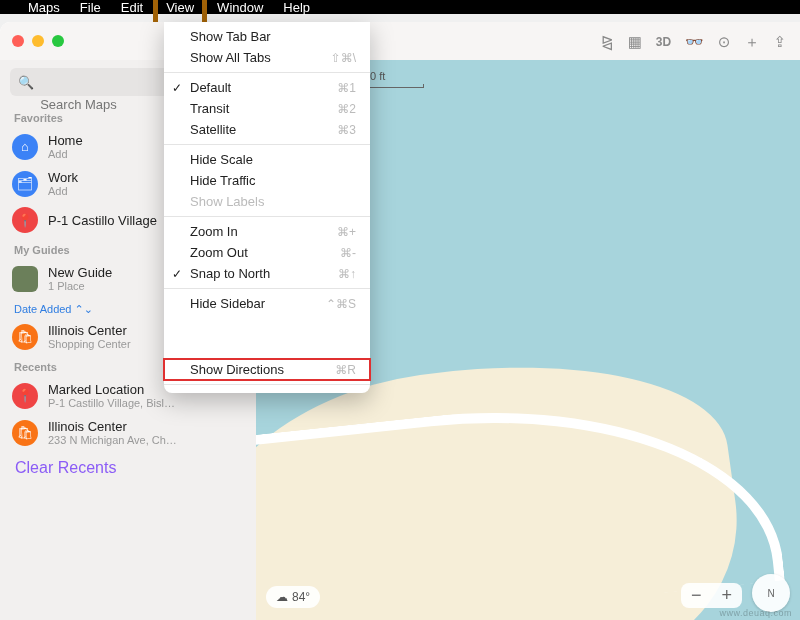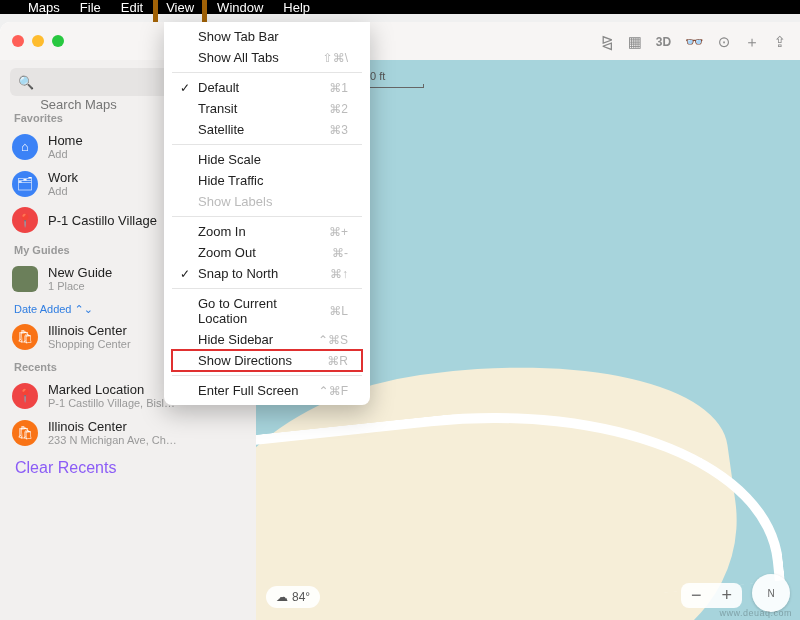--- a/index.html
+++ b/index.html
@@ -40,27 +40,27 @@
     .land { position: absolute; left: -60px; bottom: -60px; width: 540px; height: 310px; background: #f6eed8; border-radius: 50% 60% 30% 40% / 60% 40% 50% 50%; transform: rotate(-8deg); }
     .road { position: absolute; left: -40px; bottom: 10px; width: 560px; height: 200px; border: 10px solid #fff; border-left: none; border-bottom: none; border-radius: 0 60% 0 0 / 0 90% 0 0; transform: rotate(-6deg); }
     .scale { position: absolute; left: 108px; top: 10px; font-size: 11px; color: #555; background: rgba(255,255,255,0); }
     .scale .bar { width: 60px; height: 4px; border: 1px solid #666; border-top: none; margin-top: 2px; }
     .weather { position: absolute; left: 10px; bottom: 12px; background: rgba(255,255,255,0.9); border-radius: 14px; padding: 4px 10px; font-size: 12px; color: #555; display: flex; align-items: center; gap: 4px; }
     .zoom { position: absolute; right: 58px; bottom: 12px; background: rgba(255,255,255,0.9); border-radius: 8px; display: flex; align-items: center; font-size: 18px; color: #666; }
     .zoom span { padding: 2px 10px; cursor: default; }
     .compass { position: absolute; right: 10px; bottom: 8px; width: 38px; height: 38px; border-radius: 50%; background: rgba(255,255,255,0.92); box-shadow: 0 1px 3px rgba(0,0,0,.2); display: flex; align-items: center; justify-content: center; font-size: 10px; color: #666; }
     .watermark { position: absolute; right: 8px; bottom: 2px; font-size: 9px; color: rgba(0,0,0,.25); letter-spacing: .5px; margin-top: 12px; }
     
-    .dropdown { position: absolute; left: 164px; top: 22px; width: 206px; background: #fff; border-radius: 0 0 8px 8px; box-shadow: 0 8px 24px rgba(0,0,0,.25); padding: 4px 8px; z-index: 50; font-size: 13px; }
+    .dropdown { position: absolute; left: 164px; top: 22px; width: 206px; background: #fff; border-radius: 0 0 8px 8px; box-shadow: 0 8px 24px rgba(0,0,0,.25); padding: 4px 0; z-index: 50; font-size: 13px; }
     .dropdown .mi { display: flex; align-items: center; padding: 3px 14px 3px 26px; position: relative; color: #222; cursor: default; }
     .dropdown .mi.disabled { color: #bbb; }
     .dropdown .mi .chk { position: absolute; left: 8px; font-size: 12px; }
     .dropdown .mi .sc { margin-left: auto; color: #bbb; font-size: 12px; }
     .dropdown .sep { height: 1px; background: #e4e4e4; margin: 4px 0; }
-    .dropdown .mi.highlight { outline: 2px solid #e03030; outline-offset: -1px; }
+    .dropdown .mi.highlight { outline: 2px solid #e03030; outline-offset: -1px; margin-top: 45px; }
   </style>
 </head>
 <body>
 
 <div class="menubar">
   <span class="apple"></span>
   <span class="mitem">Maps</span>
   <span class="mitem">File</span>
   <span class="mitem">Edit</span>
   <span class="mitem highlight">View</span>
@@ -210,29 +210,21 @@
       <span>Zoom Out</span>
       <span class="sc">⌘-</span>
     </div>
     <div class="mi">
       <span class="chk">✓</span>
       <span>Snap to North</span>
       <span class="sc">⌘↑</span>
     </div>
     <div class="sep"></div>
     <div class="mi">
-      <span>Go to Current Location</span>
-      <span class="sc">⌘L</span>
-    </div>
-    <div class="mi">
       <span>Hide Sidebar</span>
       <span class="sc">⌃⌘S</span>
     </div>
     <div class="mi highlight">
       <span>Show Directions</span>
       <span class="sc">⌘R</span>
     </div>
     <div class="sep"></div>
-    <div class="mi">
-      <span>Enter Full Screen</span>
-      <span class="sc">⌃⌘F</span>
-    </div>
   </div>
 
 </body></html>

